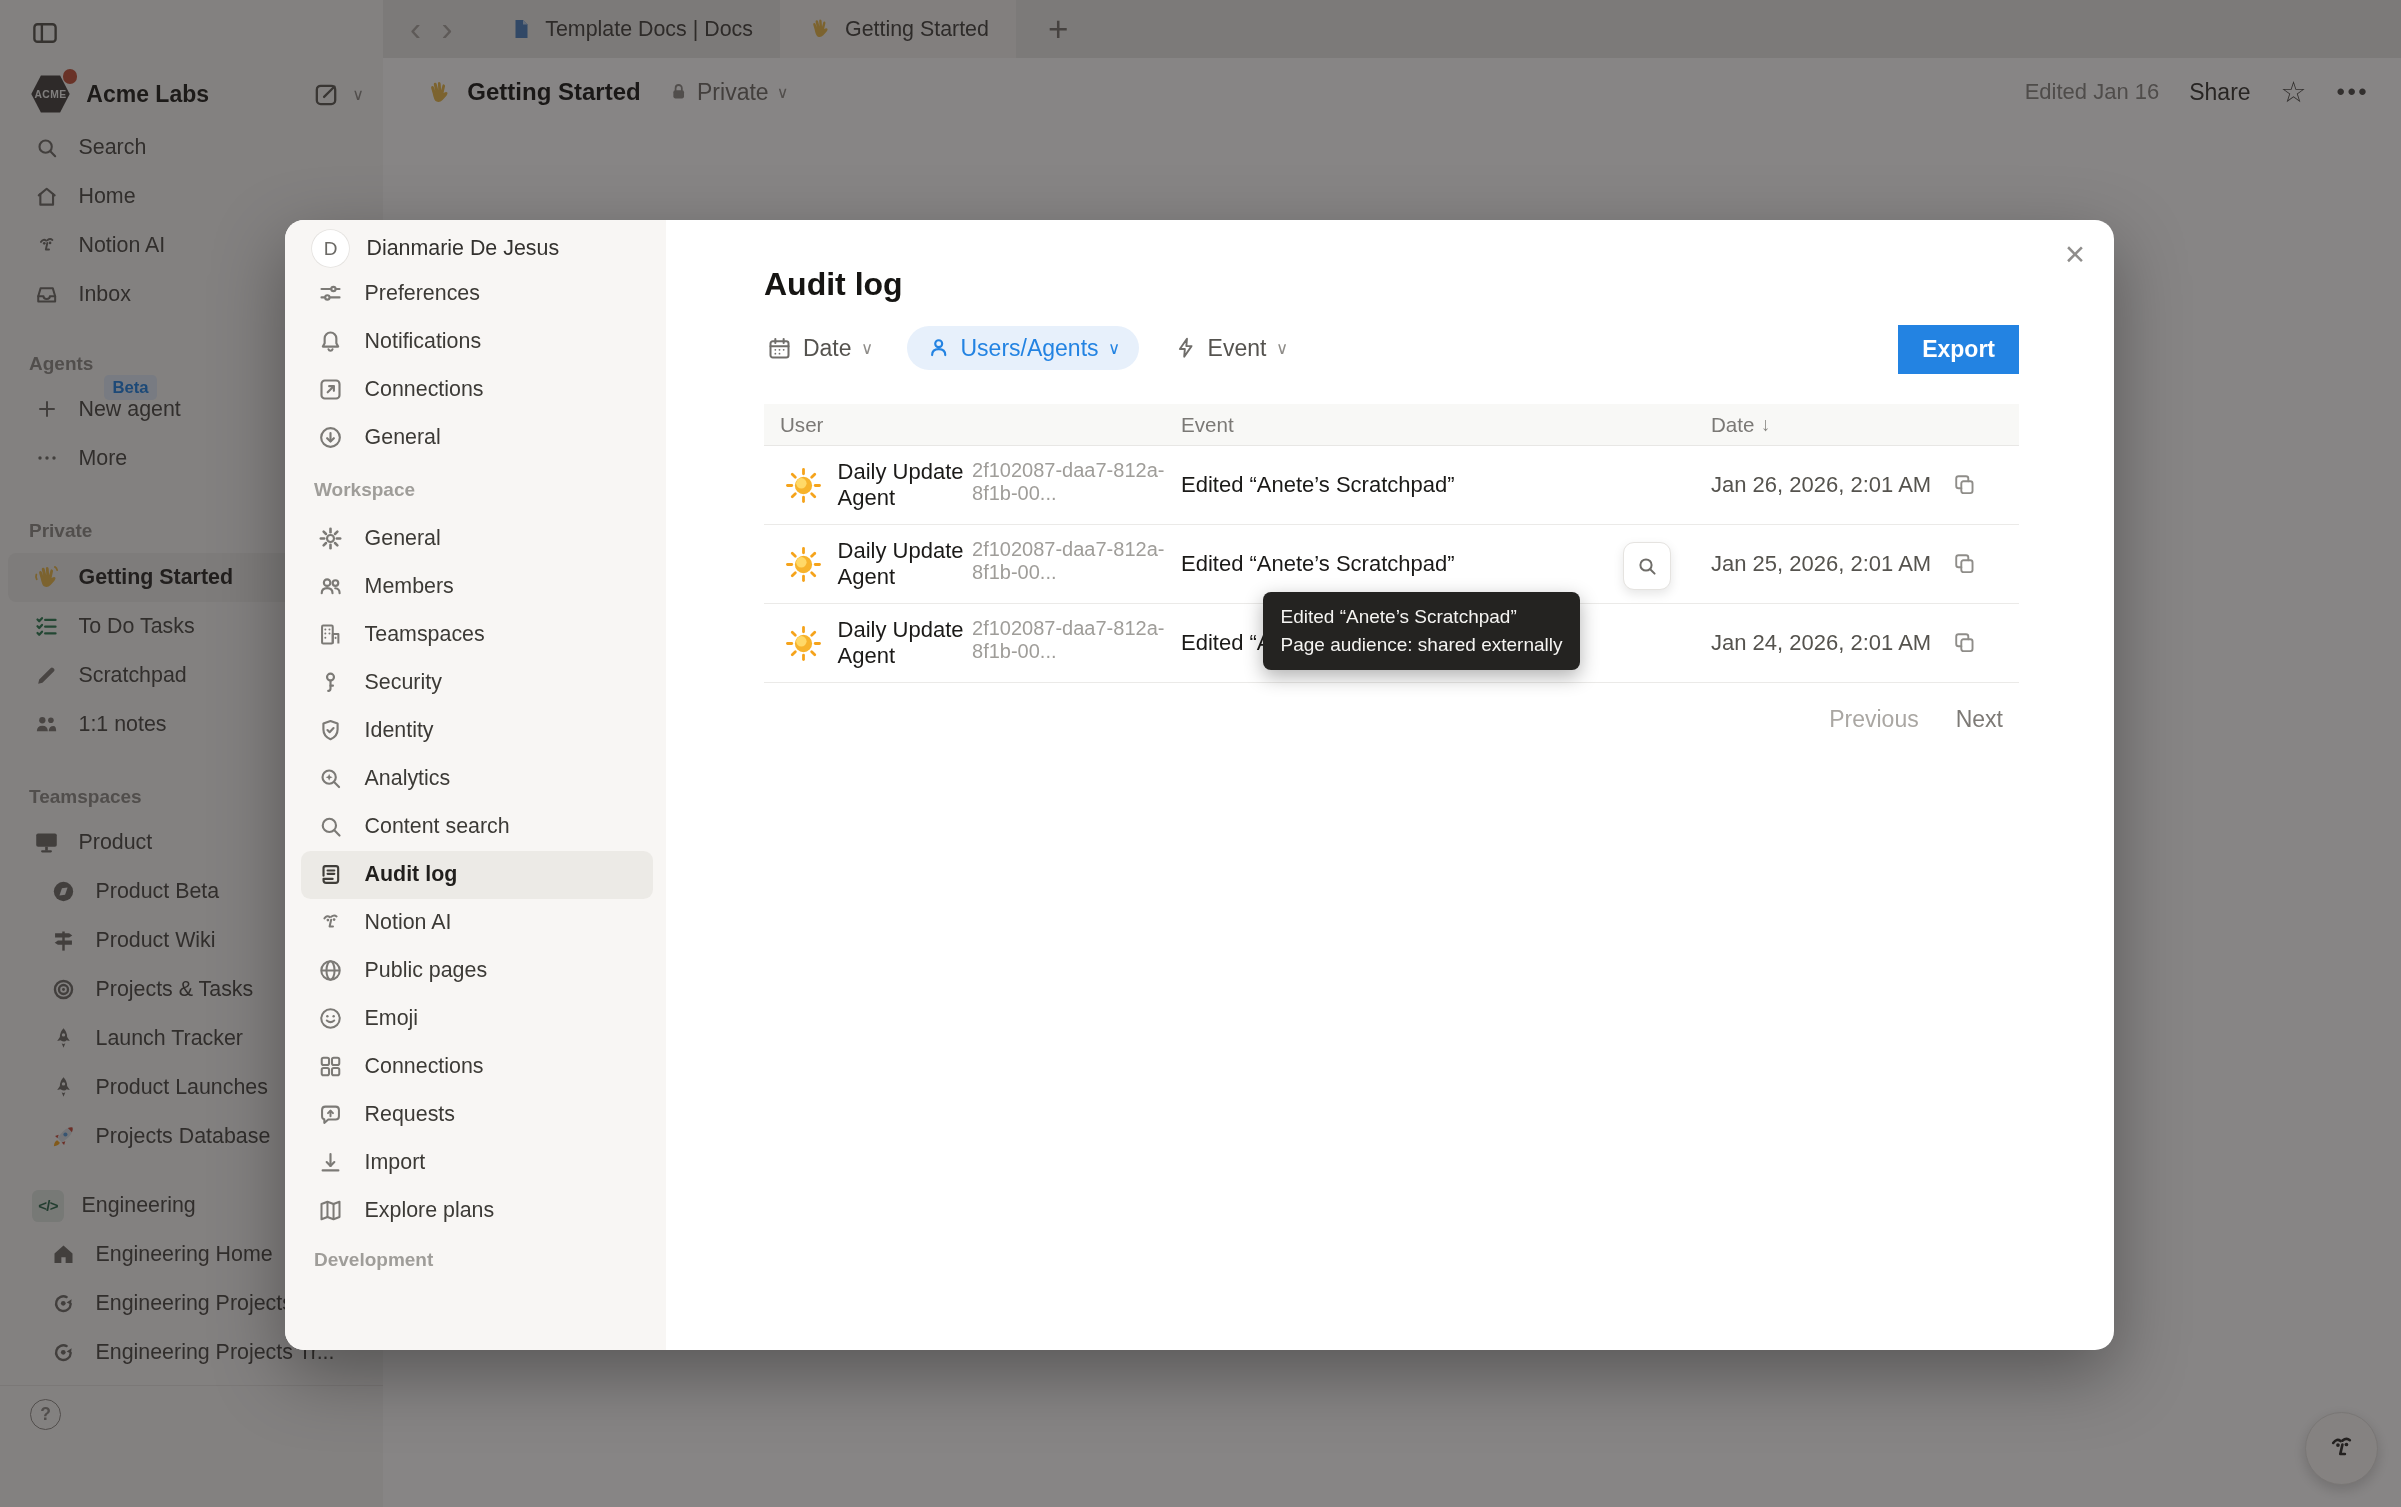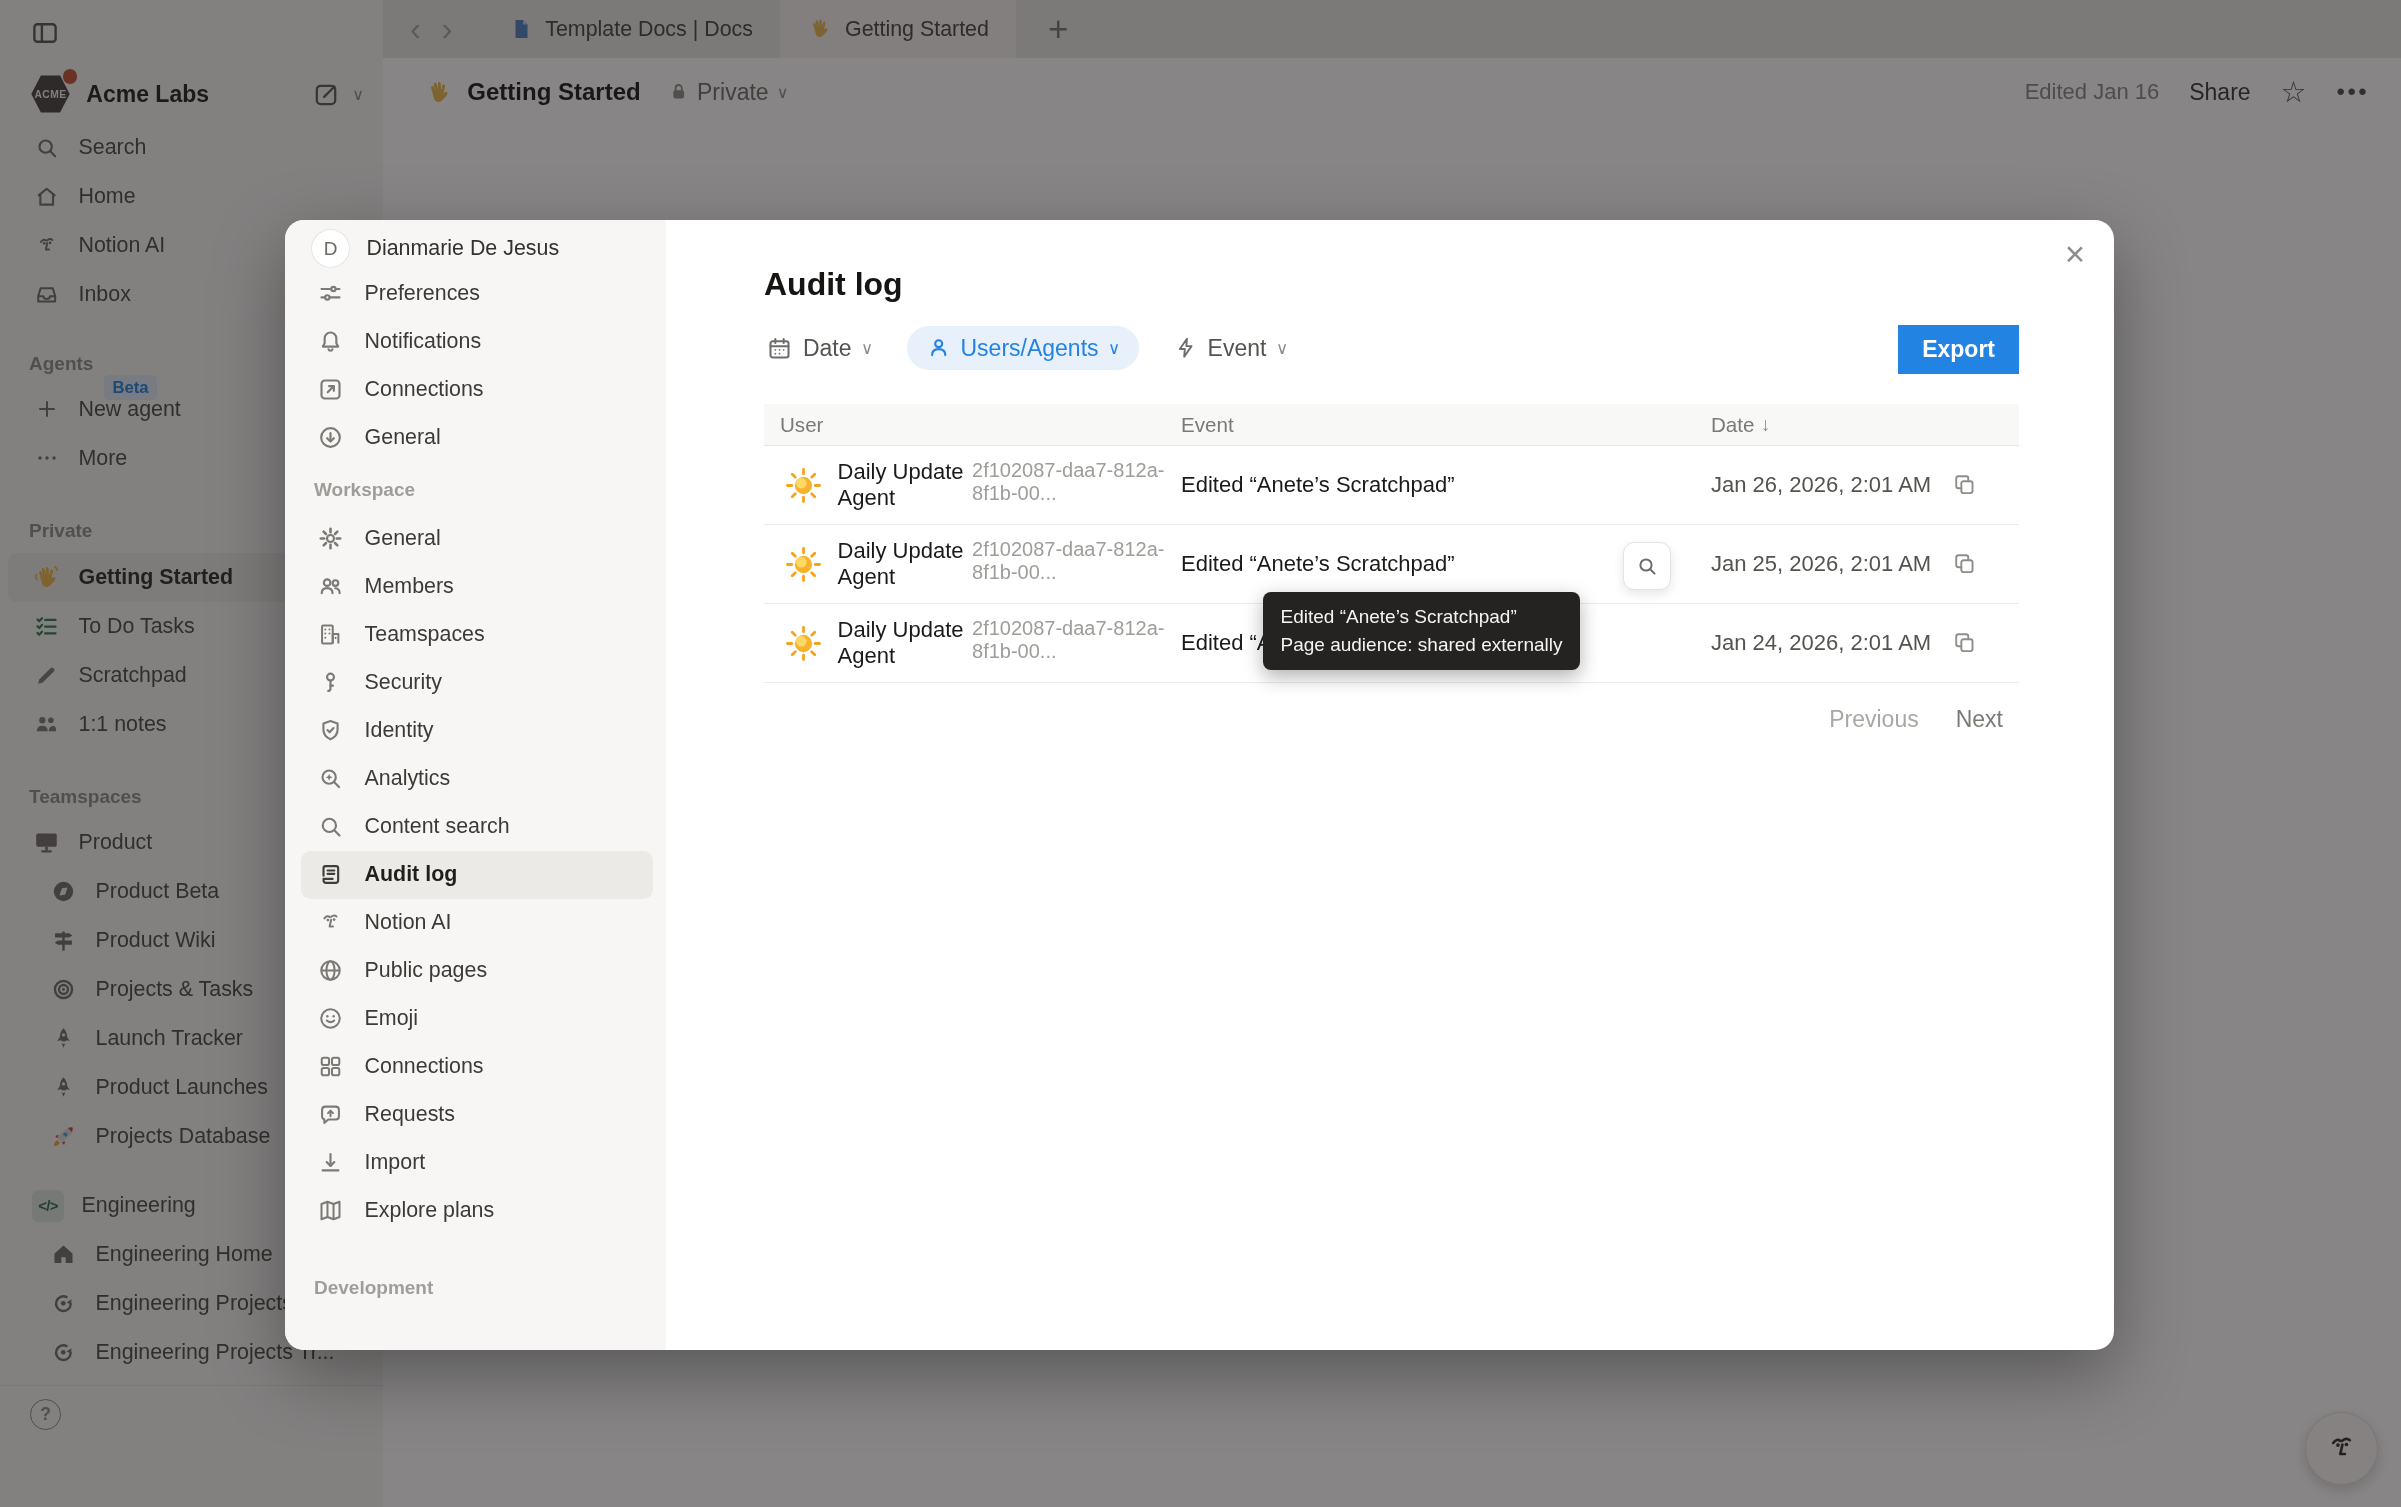--- a/index.html
+++ b/index.html
@@ -50,21 +50,21 @@
   .overlay{position:absolute;inset:0;background:rgba(24,22,21,0.52);z-index:10;}
   .modal{position:absolute;left:285px;top:220px;width:1829px;height:1130px;background:#ffffff;border-radius:19px;box-shadow:0 24px 71px rgba(0,0,0,.35);z-index:20;overflow:hidden;}
   .mnav{position:absolute;left:0;top:0;width:381px;height:1130px;background:#f8f6f4;padding-top:8px;box-sizing:border-box;}
   .acct{height:41px;display:flex;align-items:center;gap:17.5px;padding-left:27px;}
   .avatar{width:37px;height:37px;border-radius:50%;background:#ffffff;box-shadow:0 0 0 0.8px #e4e2df;display:flex;align-items:center;justify-content:center;font-size:19px;color:#6b6965;}
   .mrow{height:48px;display:flex;align-items:center;gap:20.6px;padding-left:32px;font-size:21.4px;font-weight:500;color:#3c3a36;}
   .mrow .ic{color:#7c7a76;width:27px;}
   .mrow.sel{background:#eceae6;border-radius:9.5px;margin:0 12.7px 0 16px;padding-left:16px;font-weight:600;color:#211f1d;}
   .mrow.sel .ic{color:#403e3a;}
   .mlabel-sec{height:30px;display:flex;align-items:center;padding-left:29px;font-size:19px;font-weight:600;color:#9f9d99;}
-  .mt18{margin-top:14.3px}.mt12{margin-top:9.5px}.mt26{margin-top:38px}
+  .mt18{margin-top:14.3px}.mt12{margin-top:9.5px}.mt26{margin-top:10px}
 
   .mclose{position:absolute;top:11px;right:24px;font-size:35px;color:#8f8d8b;line-height:1;padding:4.8px;}
 
   .mcontent{position:absolute;left:381px;top:0;right:0;bottom:0;}
   .mc-title{position:absolute;left:98px;top:46px;font-size:32px;font-weight:600;color:#161513;}
   .filters{position:absolute;left:94px;top:105px;height:46px;display:flex;align-items:center;gap:27px;}
   .chip{display:flex;align-items:center;gap:9.5px;font-size:23px;color:#55534f;padding:0 6.4px;}
   .chip .ic{color:#6f6d6a;}
   .chip .caret{color:#8f8d89;font-size:16.7px;}
   .pill{background:#e7f0fb;border-radius:24px;padding:0 19px;height:44px;display:flex;align-items:center;gap:9.5px;color:#2383e2;font-size:23px;}

